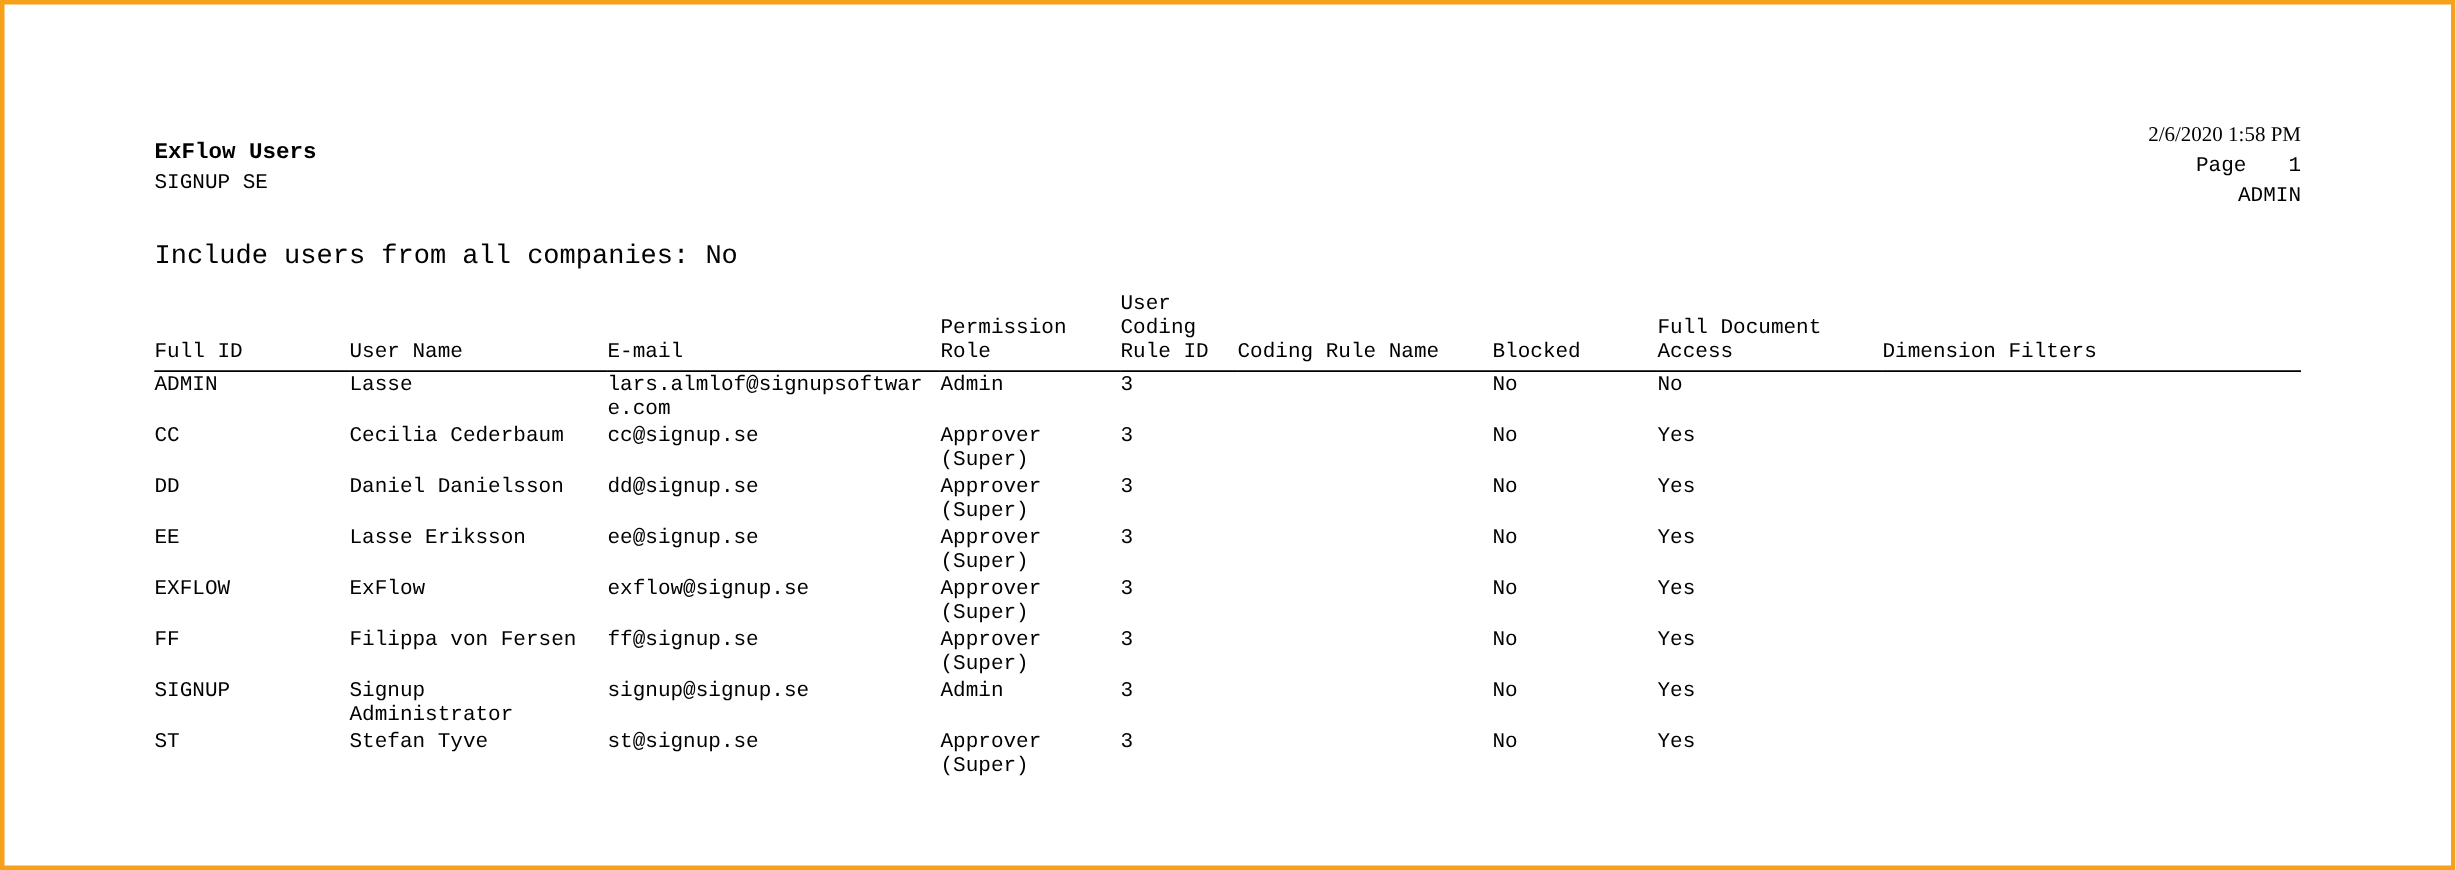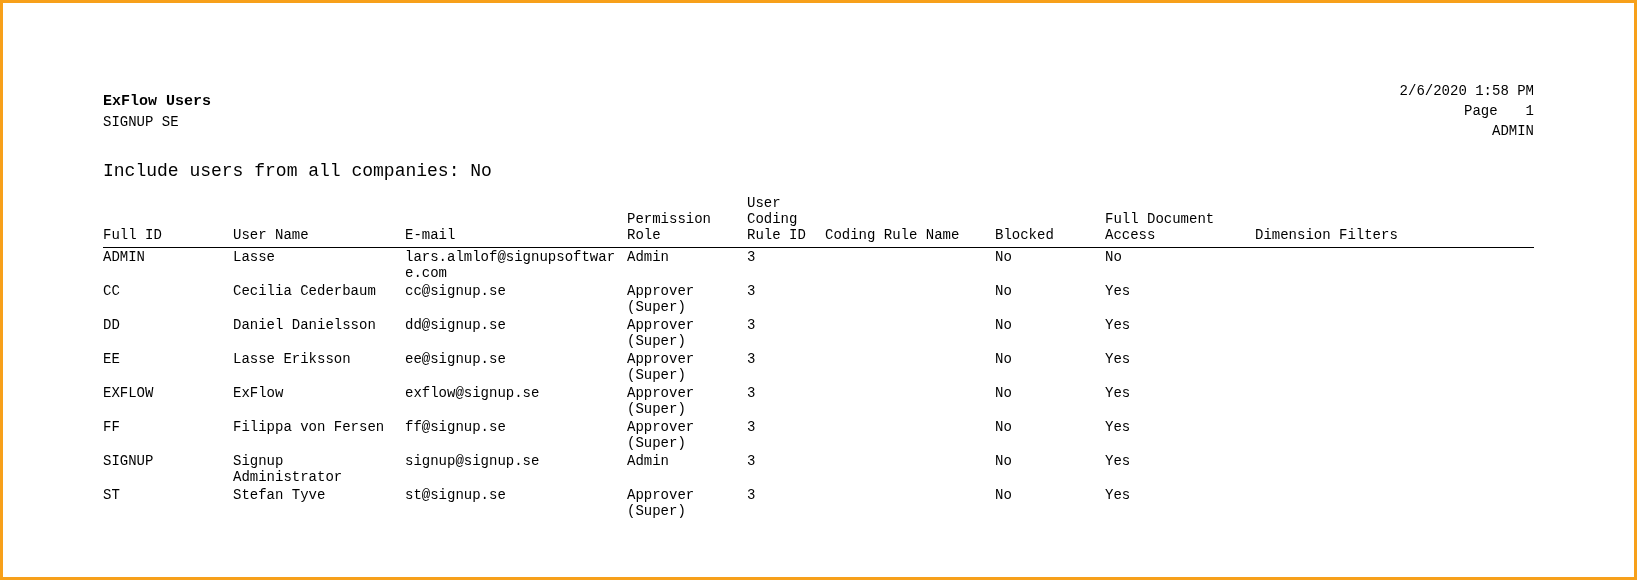--- a/index.html
+++ b/index.html
@@ -39,20 +39,21 @@
     }
     .report-title {
       font-weight: bold;
       font-size: 15px;
     }
     .company-name {
       font-size: 14px;
     }
     .timestamp {
       font-size: 14px;
+      font-family: Liberation Serif, serif;
     }
     .page-num {
       font-size: 14px;
     }
     .page-num .pn {
       display: inline-block;
       width: 28px;
       text-align: right;
     }
     .username {

